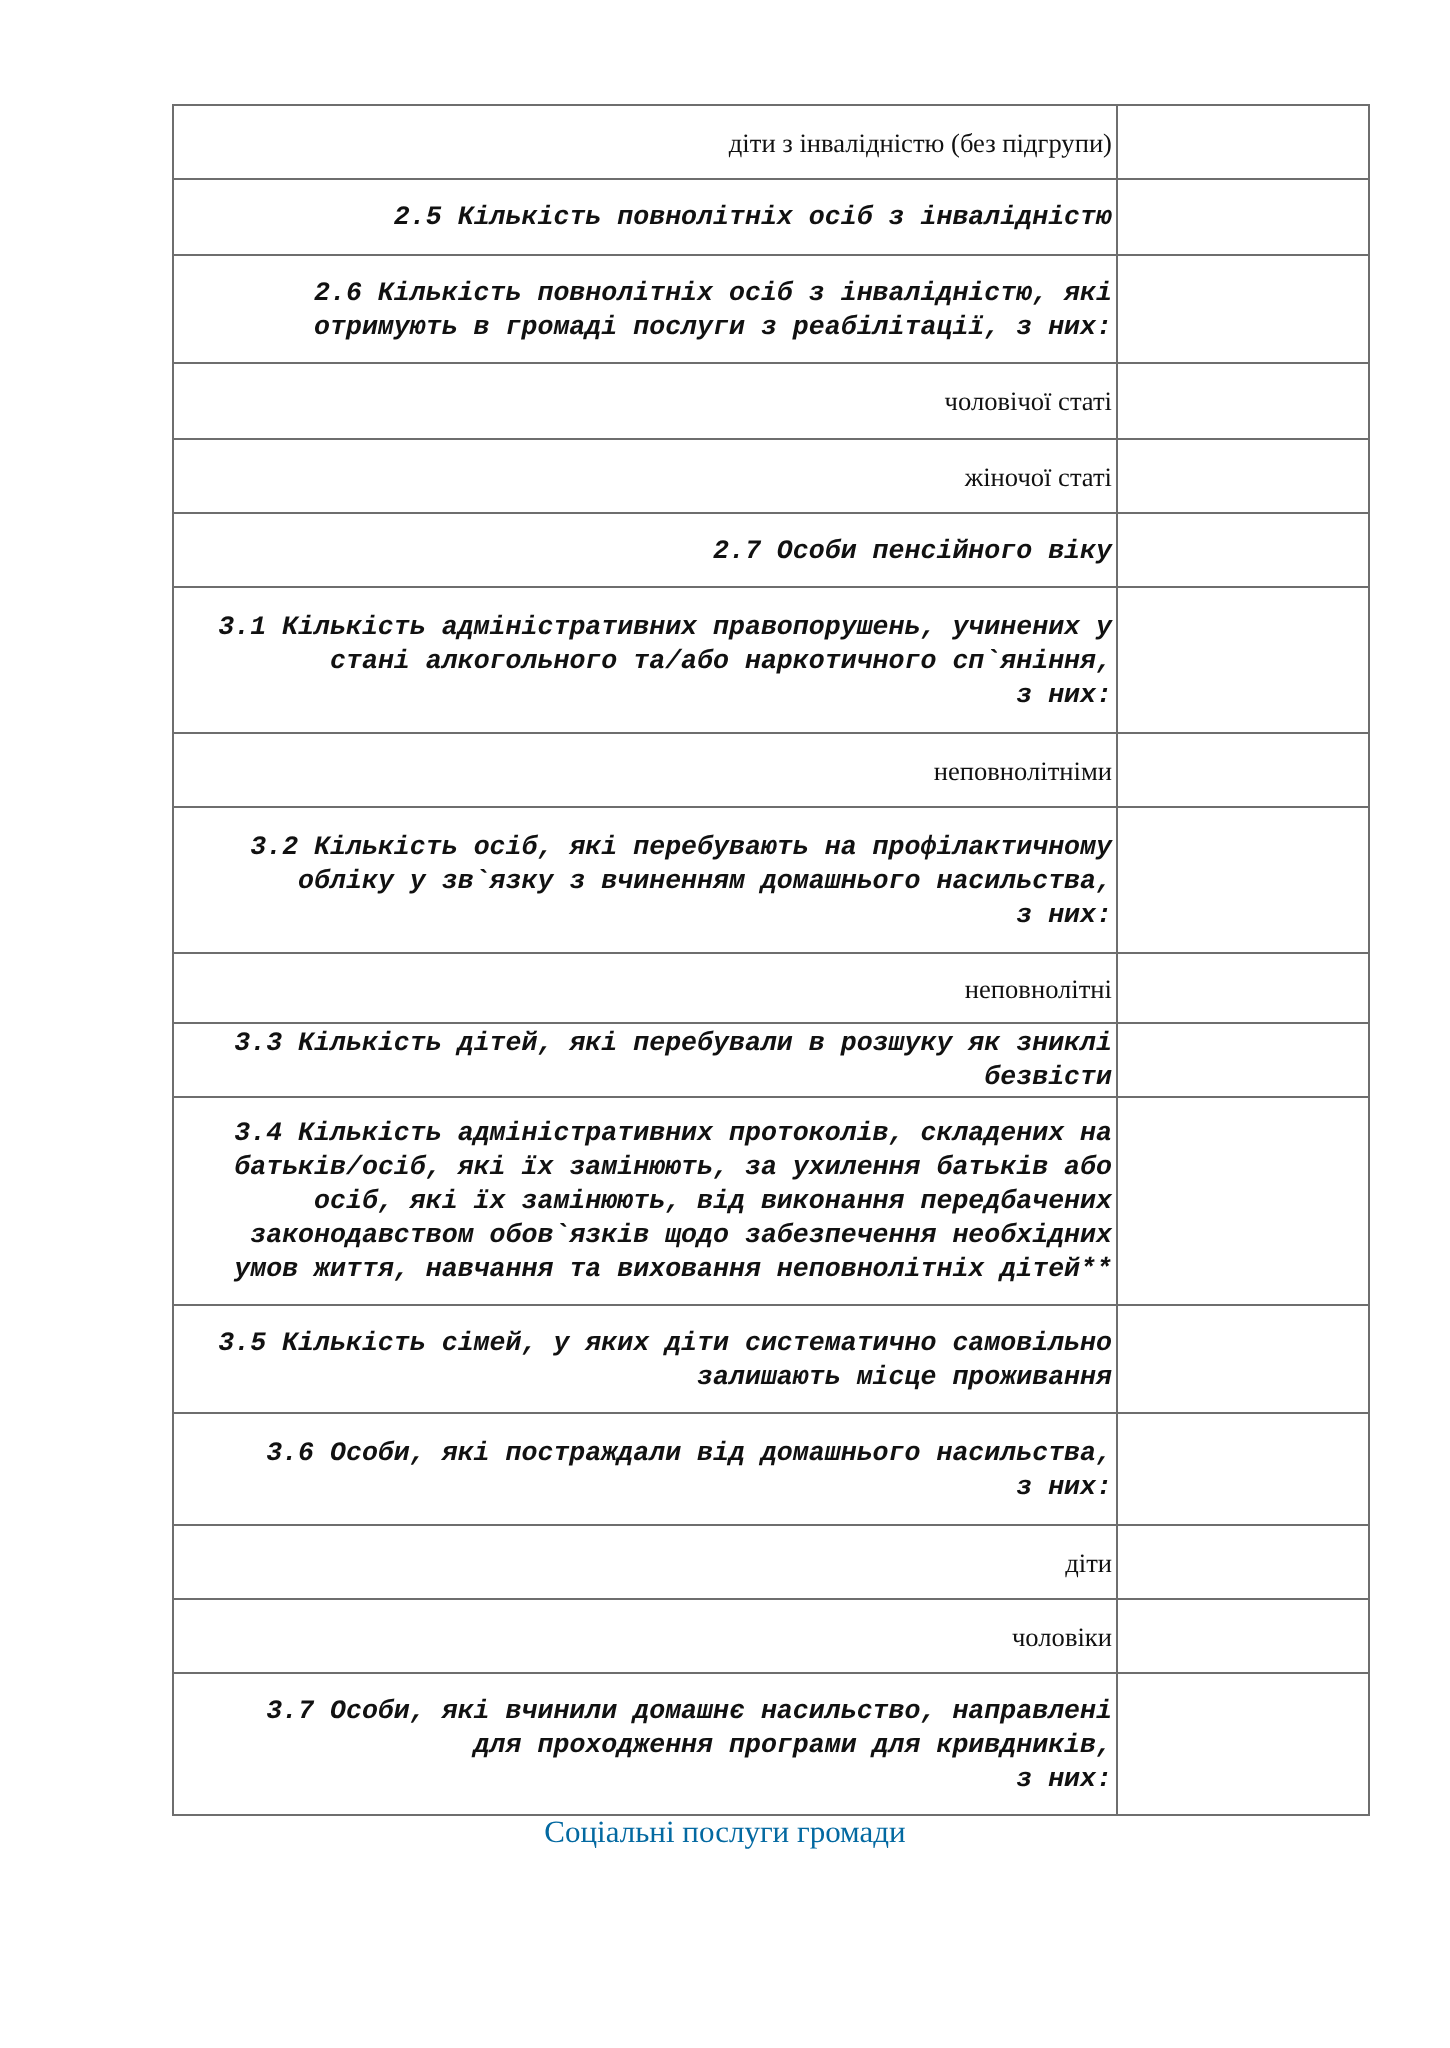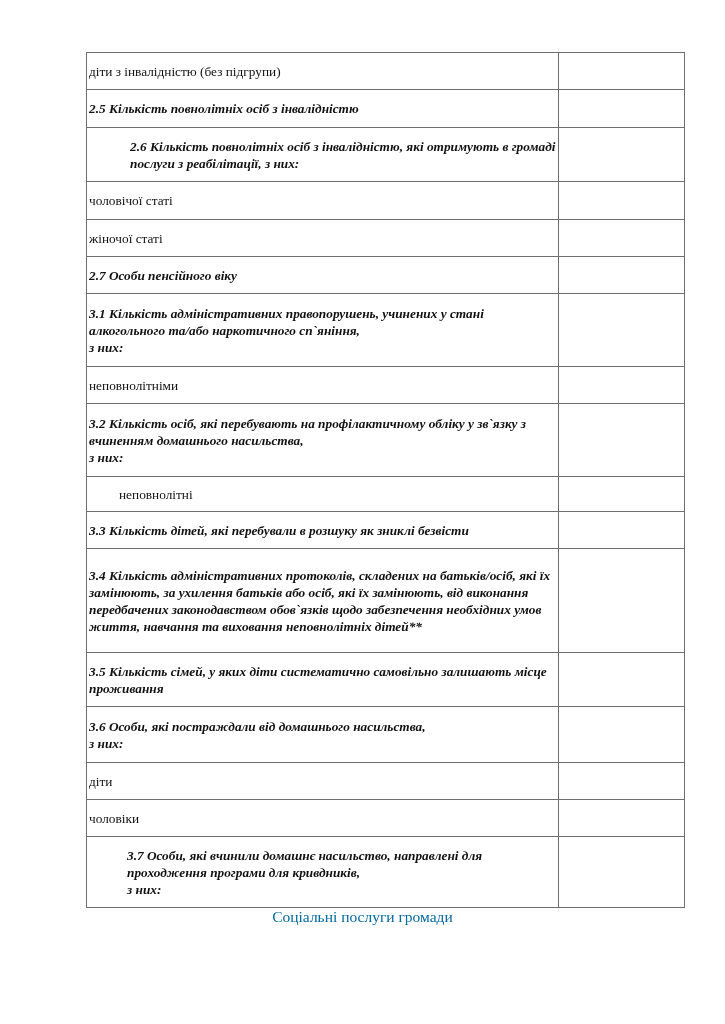--- a/index.html
+++ b/index.html
@@ -2,24 +2,24 @@
 <html><head>
 <meta charset="utf-8">
 <style>
   html, body { margin: 0; padding: 0; background: #ffffff; }
   body { width: 725px; height: 1024px; position: relative; overflow: hidden; font-family: "Liberation Serif", serif; color: #111; }
   .page { position: absolute; left: 0; top: 0; width: 725px; height: 1024px; background: #fff; }
   table.form {
     position: absolute; left: 86px; top: 52px; width: 596px;
     border-collapse: collapse; table-layout: fixed;
   }
-  table.form td { border: 1px solid #6e6e6e; padding: 0 2px; vertical-align: middle; font-size: 13.3px; line-height: 17px; }
+  table.form td { border: 1px solid #6e6e6e; padding: 0 2px; vertical-align: middle; font-size: 13.3px; line-height: 17px; text-align: right; }
   table.form td.label { width: 467px; }
   table.form td.value { width: 121px; }
-  .bold { font-weight: bold; font-style: italic; }
+  .bold { font-weight: bold; font-style: italic; font-family: Liberation Mono, monospace; }
   .footer-title {
     position: absolute; left: 0; width: 725px; top: 908px; text-align: center;
     color: #0369a1; font-size: 15.5px; font-family: "Liberation Serif", serif;
   }
 </style>
 </head>
 <body>
 
 <div class="page">
   <table class="form">

